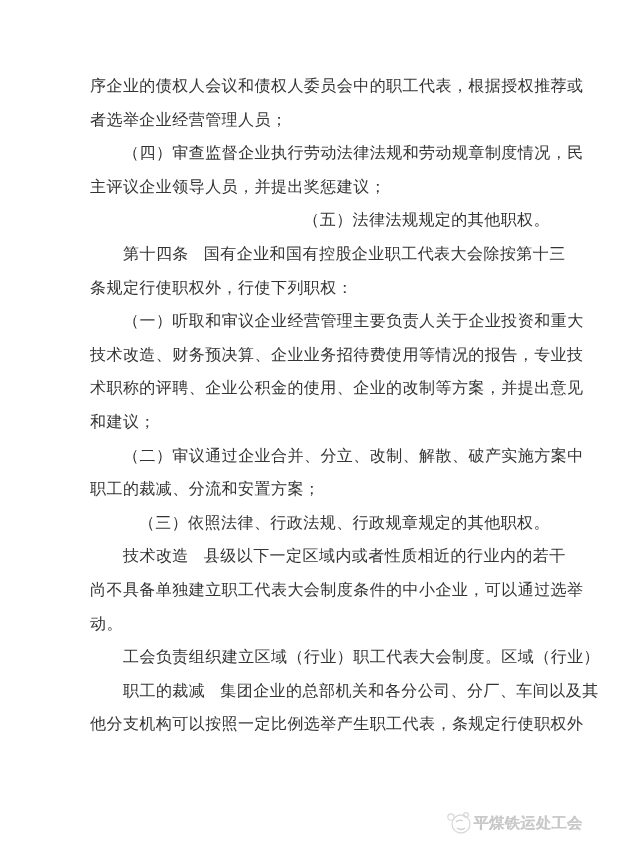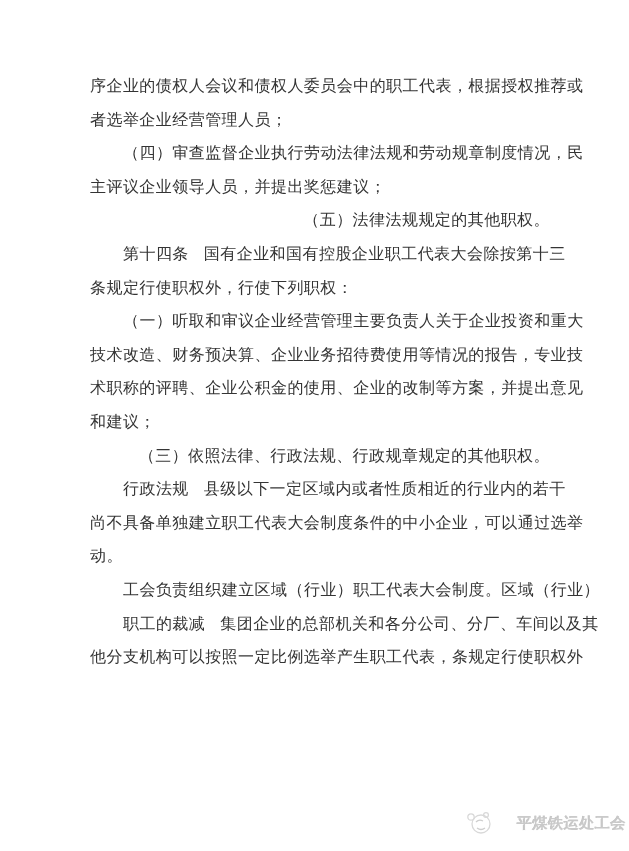--- a/index.html
+++ b/index.html
@@ -32,25 +32,25 @@
   .line.first-indent {
     padding-left: 33px;
     text-align: right;
   }
   .head {
     font-weight: normal;
     margin-right: 15px;
   }
   .watermark {
     position: absolute;
-    left: 466px;
+    left: 446px;
     top: 810px;
     display: flex;
     align-items: center;
-    gap: 24px;
+    gap: 1px;
     user-select: none;
     justify-content: space-between;
   }
   .wm-icon {
     display: inline-block;
     width: 27px;
     height: 26px;
     opacity: 0.85;
   }
   .wm-text {
@@ -83,24 +83,28 @@
         <div class="line first-indent"><span class="head">第十四条</span>国有企业和国有控股企业职工代表大会除按第十三</div>
         <div class="line">条规定行使职权外，行使下列职权：</div>
       </div>
       <div class="para">
         <div class="line first-indent">（一）听取和审议企业经营管理主要负责人关于企业投资和重大</div>
         <div class="line">技术改造、财务预决算、企业业务招待费使用等情况的报告，专业技</div>
         <div class="line">术职称的评聘、企业公积金的使用、企业的改制等方案，并提出意见</div>
         <div class="line">和建议；</div>
       </div>
       <div class="para">
+        <div class="line first-indent">（二）审议通过企业合并、分立、改制、解散、破产实施方案中</div>
+        <div class="line">职工的裁减、分流和安置方案；</div>
+      </div>
+      <div class="para">
         <div class="line first-indent">（三）依照法律、行政法规、行政规章规定的其他职权。</div>
       </div>
       <div class="para">
-        <div class="line first-indent"><span class="head">行政法规</span>县级以下一定区域内或者性质相近的行业内的若干</div>
+        <div class="line first-indent"><span class="head">技术改造</span>县级以下一定区域内或者性质相近的行业内的若干</div>
         <div class="line">尚不具备单独建立职工代表大会制度条件的中小企业，可以通过选举</div>
         <div class="line">动。</div>
       </div>
       <div class="para">
         <div class="line first-indent">工会负责组织建立区域（行业）职工代表大会制度。区域（行业）</div>
       </div>
       <div class="para">
         <div class="line first-indent"><span class="head">职工的裁减</span>集团企业的总部机关和各分公司、分厂、车间以及其</div>
         <div class="line">他分支机构可以按照一定比例选举产生职工代表，条规定行使职权外</div>
       </div>

